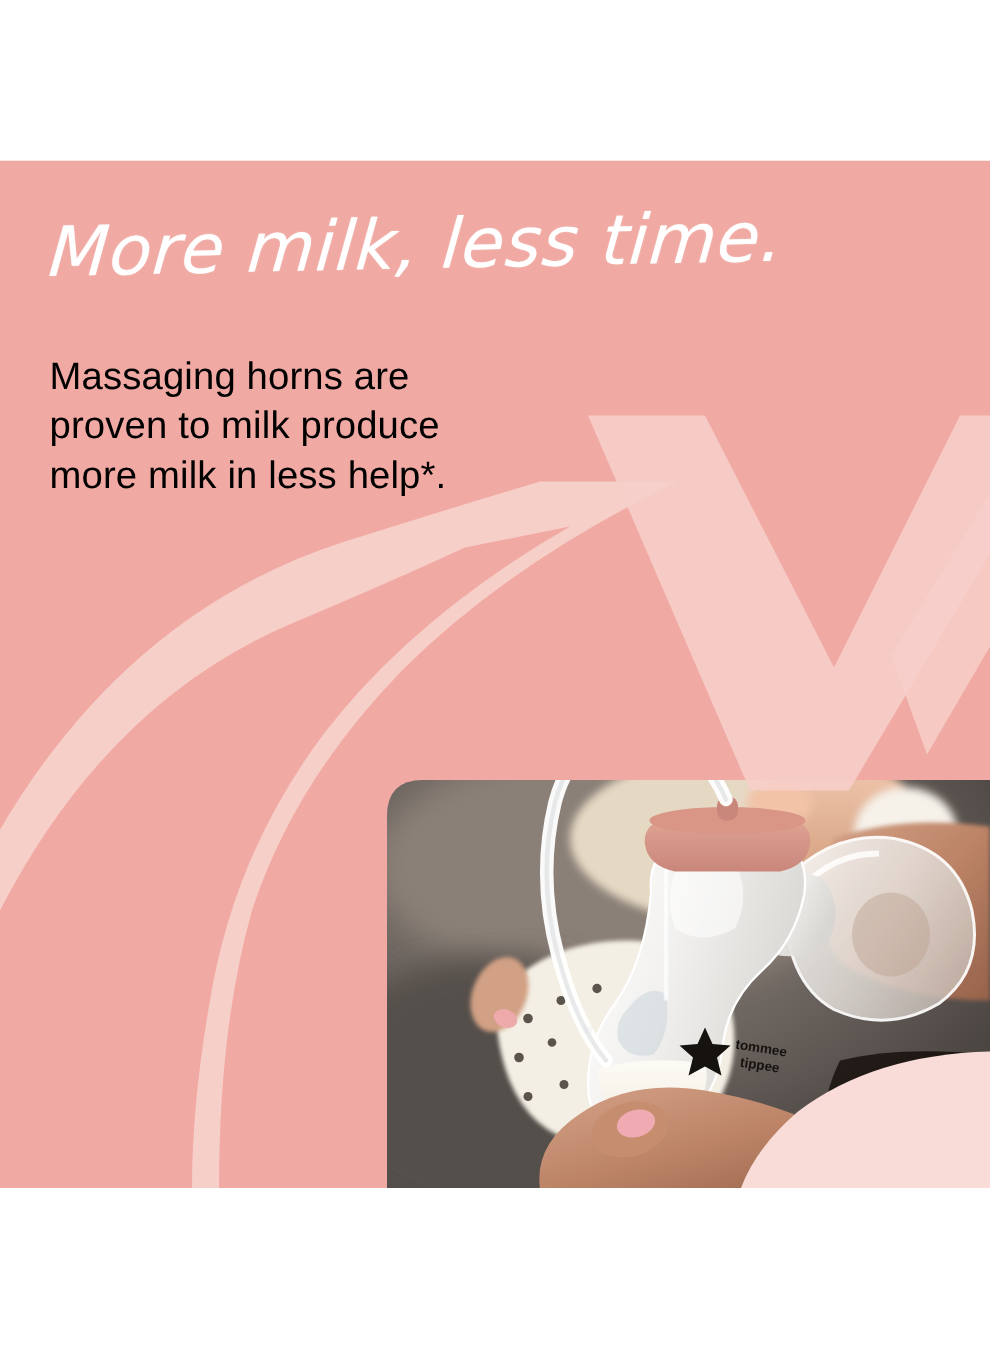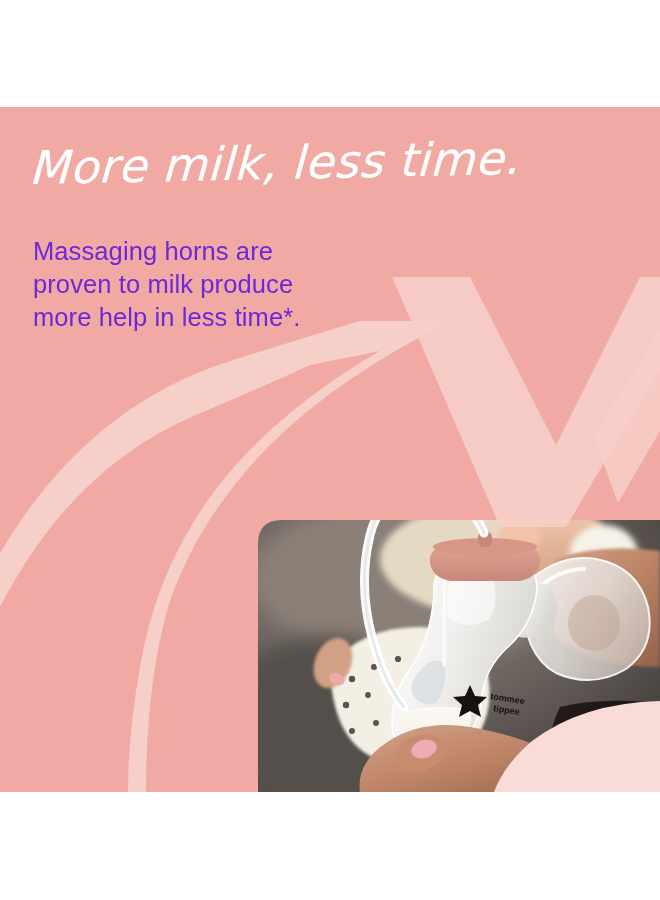--- a/index.html
+++ b/index.html
@@ -55,21 +55,21 @@
     letter-spacing: 0.5px;
     white-space: nowrap;
     transform: skewX(-6deg) rotate(-1.2deg);
     transform-origin: left center;
     text-shadow: 0 0 1px rgba(255,255,255,0.55);
   }
 
   .subcopy {
     margin: 0;
     padding-top: 44px;
-    color: #6d28d9;
+    color: #000000;
     font-size: 25.5px;
     line-height: 1.30;
     font-weight: 300;
     font-family: "Liberation Sans", sans-serif;
     letter-spacing: 0.1px;
     max-width: 360px;
   }
   .subcopy .line { display: block; }
 
   
@@ -316,21 +316,21 @@
 
     <svg class="corner-blob" style="left:486px; top:576px; width:174px; height:109px;" viewBox="0 0 174 109" xmlns="http://www.w3.org/2000/svg" aria-hidden="true">
       <path d="M 174 18 Q 96 20 46 58 Q 18 82 8 109 L 174 109 Z" fill="#f9dcd7"></path>
     </svg>
 
     <div class="copy-block">
       <h1 class="headline">More milk, less time.</h1>
       <p class="subcopy">
         <span class="line">Massaging horns are</span>
         <span class="line">proven to milk produce</span>
-        <span class="line">more help in less time*.</span>
+        <span class="line">more milk in less help*.</span>
       </p>
     </div>
 
   </div>
 
   <div class="white-top"></div>
   <div class="white-bottom"></div>
 
 </div>
 

